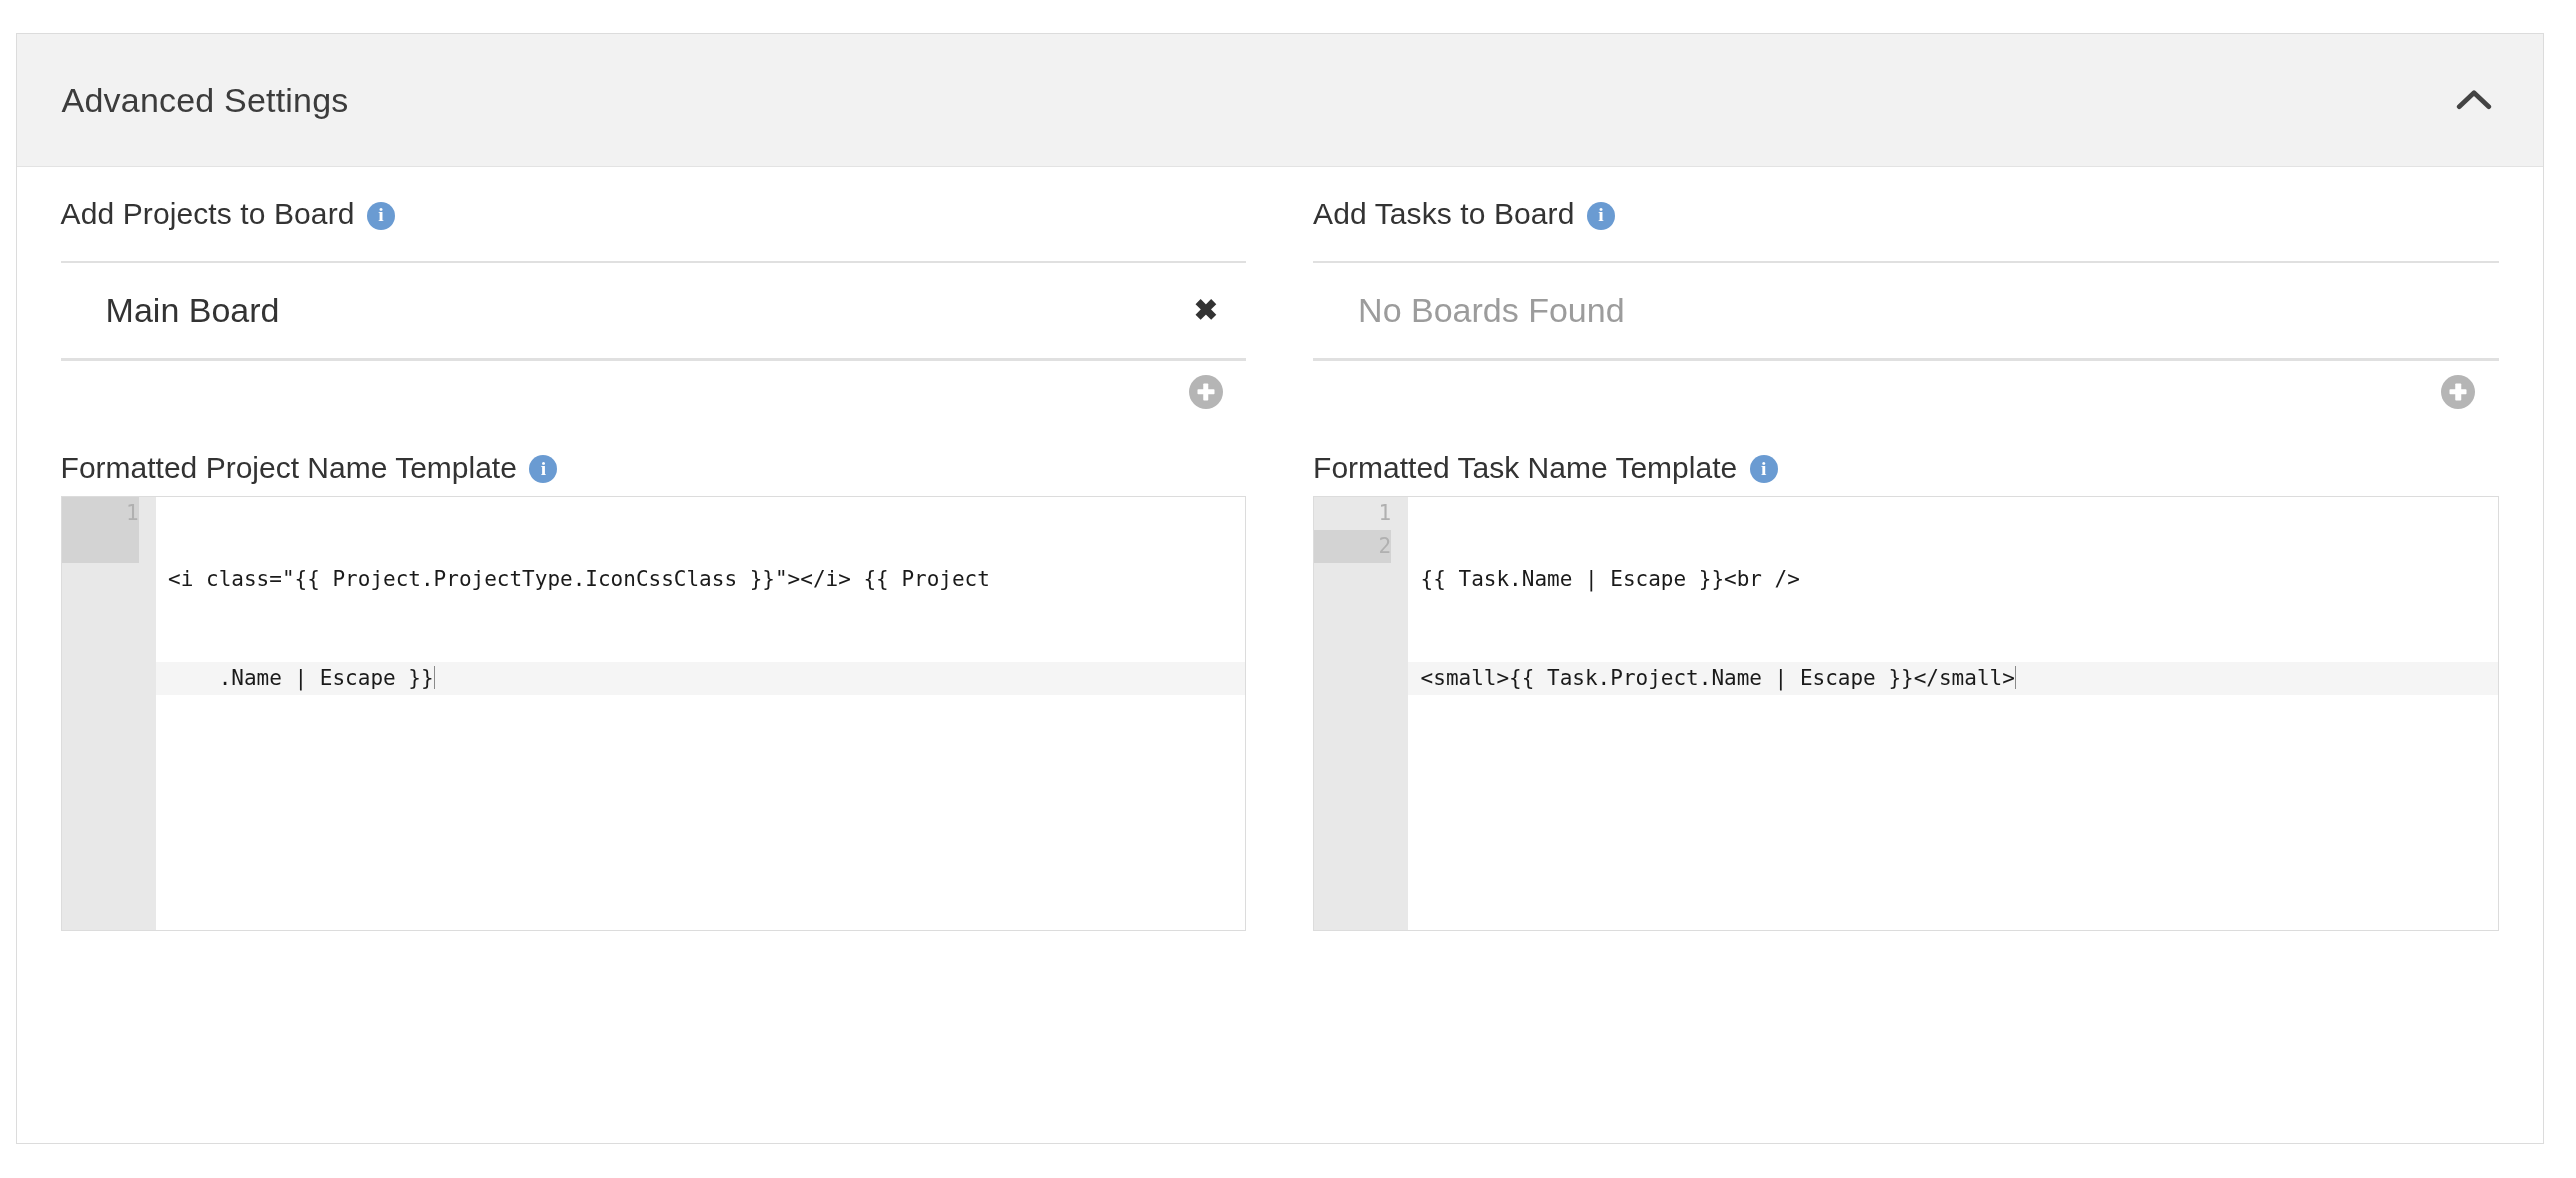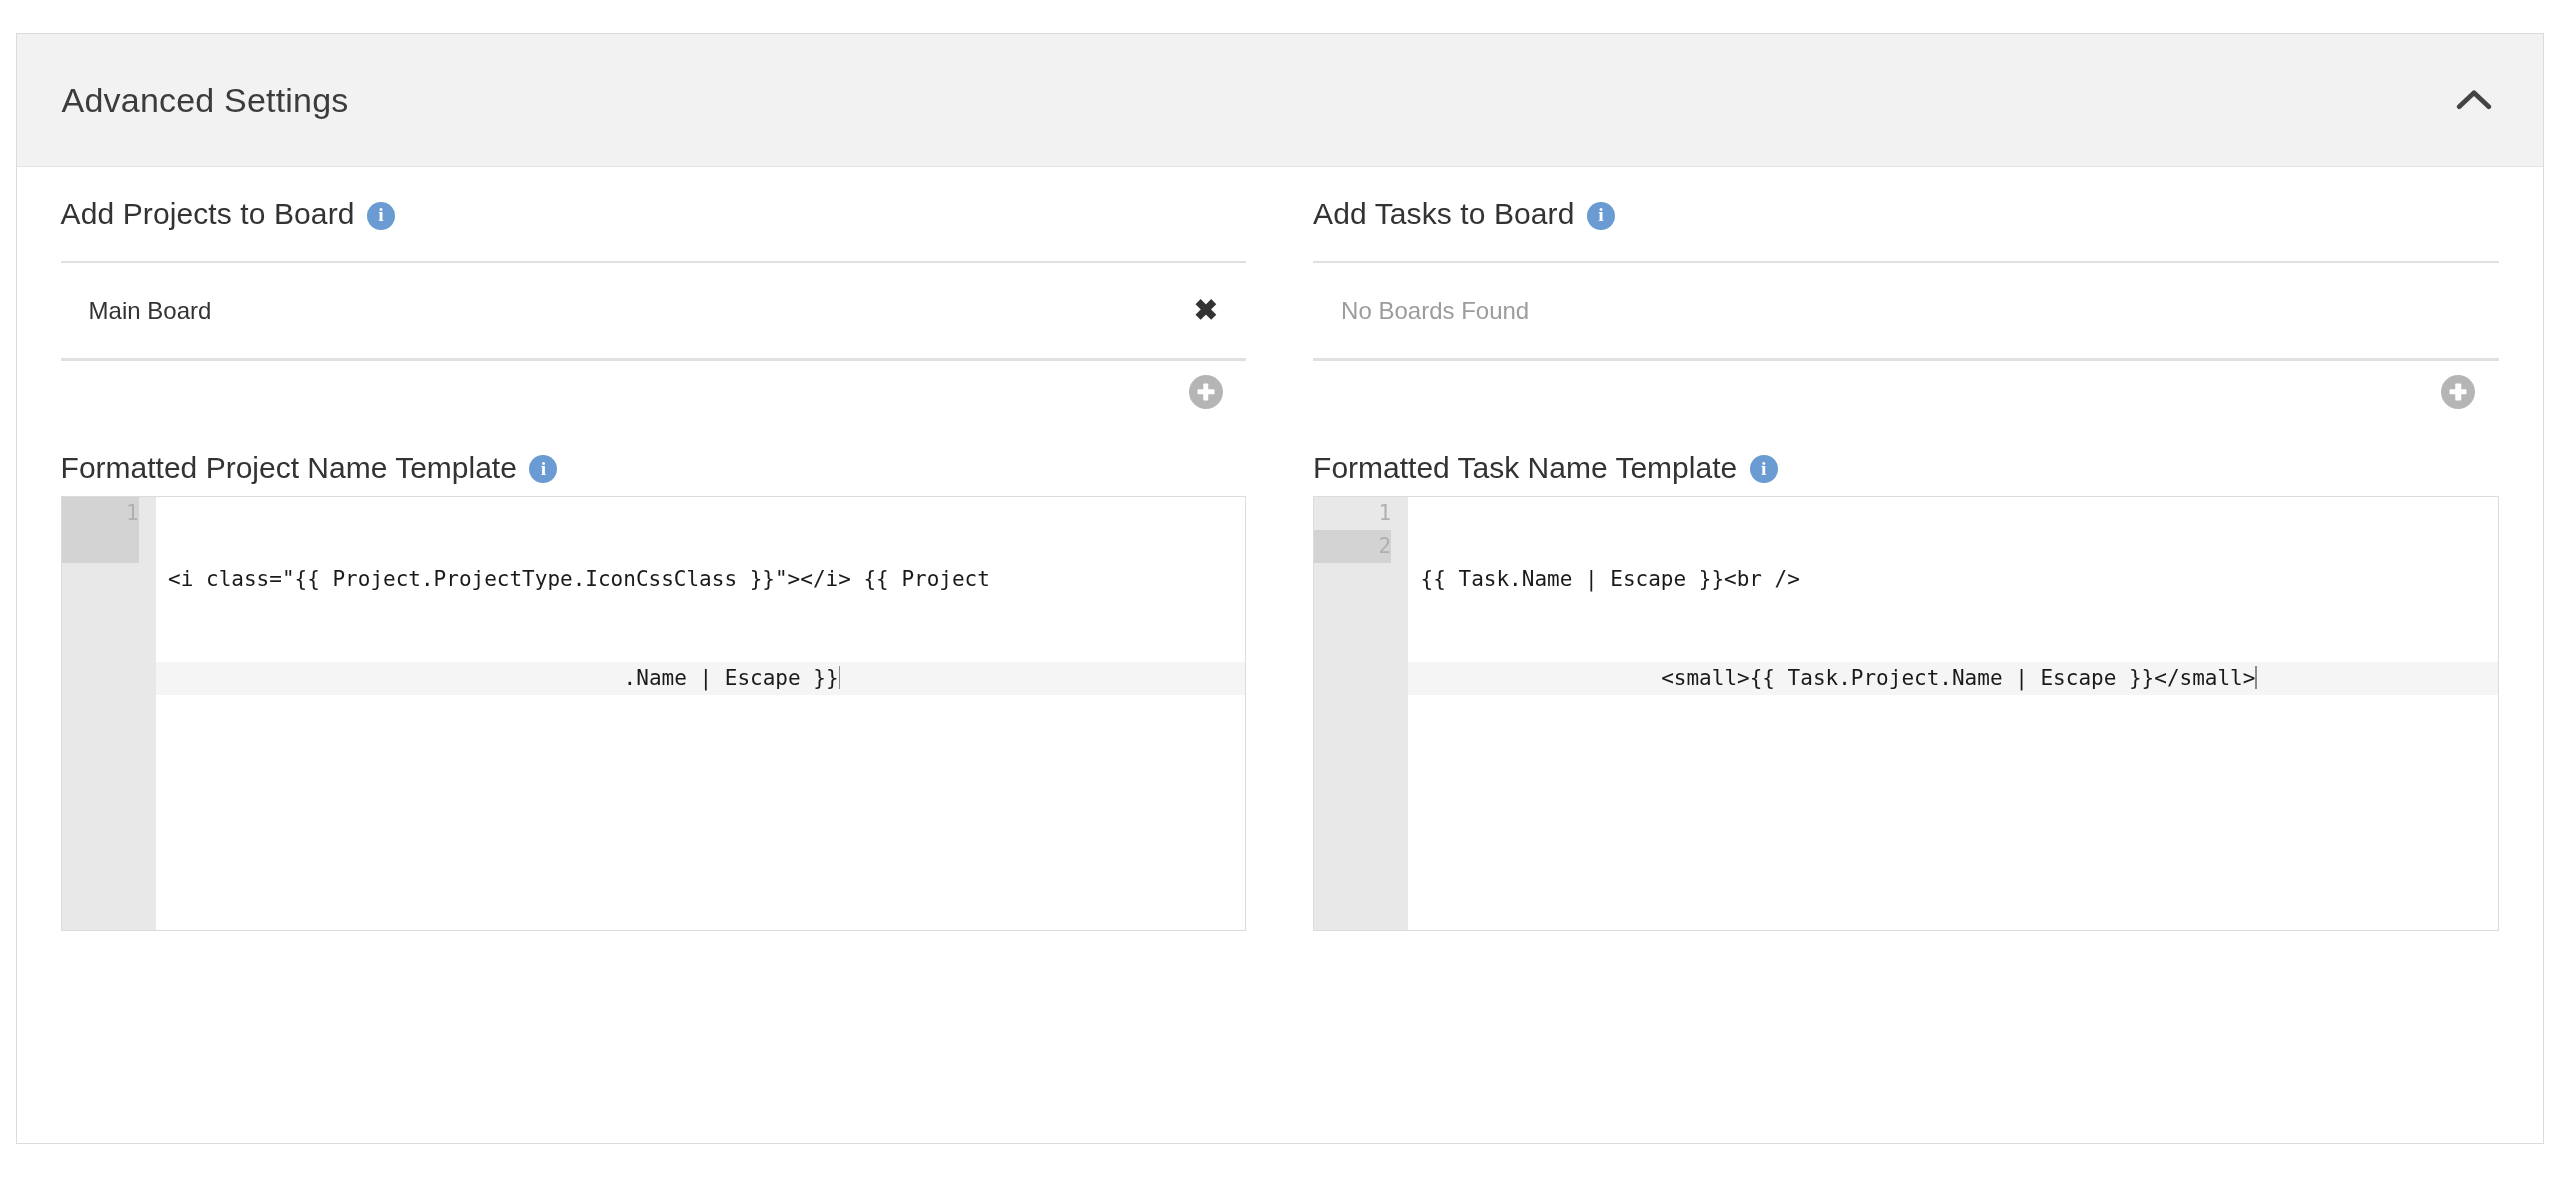--- a/index.html
+++ b/index.html
@@ -125,22 +125,23 @@
   .board-list { width: 100%; }
   .board-row {
     display: flex;
     align-items: center;
     justify-content: space-between;
     height: 95px;
     padding: 0 28px 0 28px;
     box-sizing: border-box;
   }
   .board-row .board-name {
-    font-size: 24px;
+    font-size: 34px;
     color: #333333;
+    margin-left: 17px;
   }
   .board-row .board-name.empty {
     color: #9c9c9c;
   }
   .remove-btn {
     background: none;
     border: none;
     padding: 0;
     margin: 0;
     font-family: "Liberation Sans", sans-serif;
@@ -239,21 +240,21 @@
     color: #1a1a1a;
     overflow: hidden;
   }
   .code-line {
     height: 33px;
     line-height: 33px;
     position: relative;
     margin-left: -12.5px;
     padding-left: 12.5px;
   }
-  .code-line.hl { background: #f5f5f5; text-align: center; }
+  .code-line.hl { background: #f5f5f5; }
   .caret {
     display: inline-block;
     width: 1.6px;
     height: 23.4px;
     background: #8a8a8a;
     vertical-align: -4.7px;
     margin-left: 0px;
   }
 </style>
 </head>

